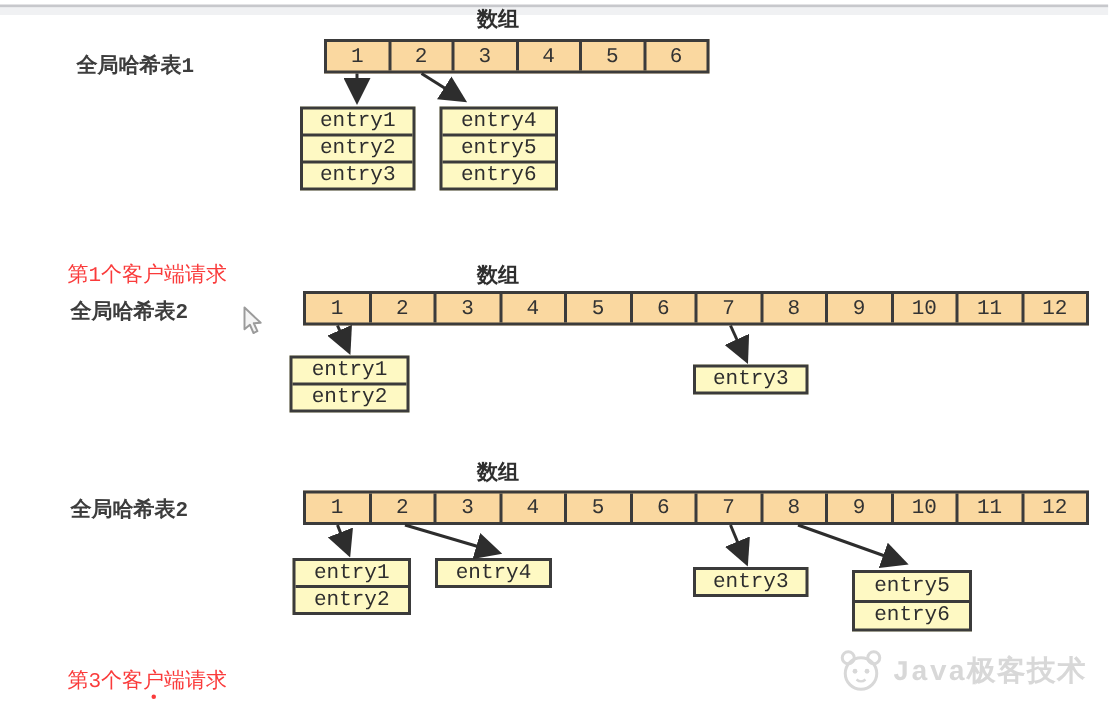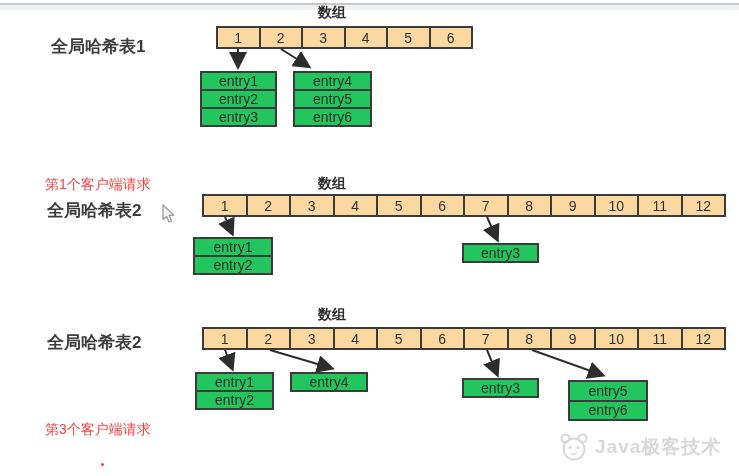--- a/index.html
+++ b/index.html
@@ -1,60 +1,60 @@
 <!DOCTYPE html>
 <html><head>
 <meta charset="utf-8">
 <style>
   html,body{margin:0;padding:0;background:#ffffff;}
   #screen{
     position:relative;width:739px;height:476px;overflow:hidden;
-    background:#ffffff;font-family:Liberation Sans, sans-serif;
+    background:#ffffff;font-family:Liberation Mono, monospace;
   }
   
   .top-line{position:absolute;top:3px;left:0;right:0;height:2px;background:#c7c8cc;}
   .top-strip{position:absolute;top:5px;left:0;right:0;height:5px;background:#f0f1f3;}
 
   
   .arr{position:absolute;display:flex;background:#fad8a0;border:2px solid #3b3b3b;box-sizing:border-box;}
   .cell{flex:1 1 0;border-right:2px solid #3b3b3b;display:flex;align-items:center;justify-content:center;
         font-size:14px;color:#333;line-height:1;}
   .cell:last-child{border-right:none;}
   #arr1{left:216px;top:26px;width:257px;height:23px;}
   #arr2{left:202px;top:194px;width:524px;height:23px;}
   #arr3{left:202px;top:327px;width:524px;height:23px;}
 
   
-  .stack{position:absolute;border:2px solid #3b3b3b;background:#22c55e;box-sizing:border-box;
+  .stack{position:absolute;border:2px solid #3b3b3b;background:#fef9c3;box-sizing:border-box;
          display:flex;flex-direction:column;}
   .entry{flex:1 1 0;border-bottom:2px solid #3b3b3b;display:flex;align-items:center;justify-content:center;
          font-size:14px;color:#2e2e2e;line-height:1;}
   .entry:last-child{border-bottom:none;}
   #s1b1{left:200px;top:71px;width:77px;height:56px;}
   #s1b2{left:293px;top:71px;width:79px;height:56px;}
   #s2b1{left:193px;top:237px;width:80px;height:38px;}
   #s2b7{left:462px;top:243px;width:77px;height:20px;}
   #s3b1{left:195px;top:372px;width:79px;height:38px;}
   #s3b2{left:290px;top:372px;width:78px;height:20px;}
   #s3b7{left:462px;top:378px;width:77px;height:20px;}
   #s3b8{left:568px;top:380px;width:80px;height:41px;}
 
   
-  .sec-title{position:absolute;font-size:17px;font-weight:bold;color:#3d3d3d;line-height:1.1;}
+  .sec-title{position:absolute;font-size:14px;font-weight:bold;color:#3d3d3d;line-height:1.1;}
   #t1{left:51px;top:38px;}
   #t2{left:47px;top:202px;}
   #t3{left:47px;top:334px;}
   .arr-label{position:absolute;width:46px;text-align:center;font-size:14px;font-weight:bold;color:#2e2e2e;}
   #al1{left:309px;top:4px;}
   #al2{left:309px;top:175px;}
   #al3{left:309px;top:306px;}
   .req{position:absolute;font-size:14px;color:#fa3b3b;line-height:1.1;}
   #r1{left:45px;top:164px;margin-top:13px;}
   #r2{left:45px;top:310px;}
-  #r3{left:45px;top:422px;}
+  #r3{left:45px;top:448px;}
   .red-dot{position:absolute;left:101px;top:463px;width:3px;height:3px;background:#fa3b3b;border-radius:50%;}
 
   
   #overlay{position:absolute;left:0;top:0;width:739px;height:476px;pointer-events:none;}
 
   
   #wm{position:absolute;left:559px;top:430px;height:34px;display:flex;align-items:center;
       color:#d8d8d8;font-size:19px;font-weight:bold;letter-spacing:1px;}
   #wm .logo{margin-right:6px;display:block;}
 </style>

